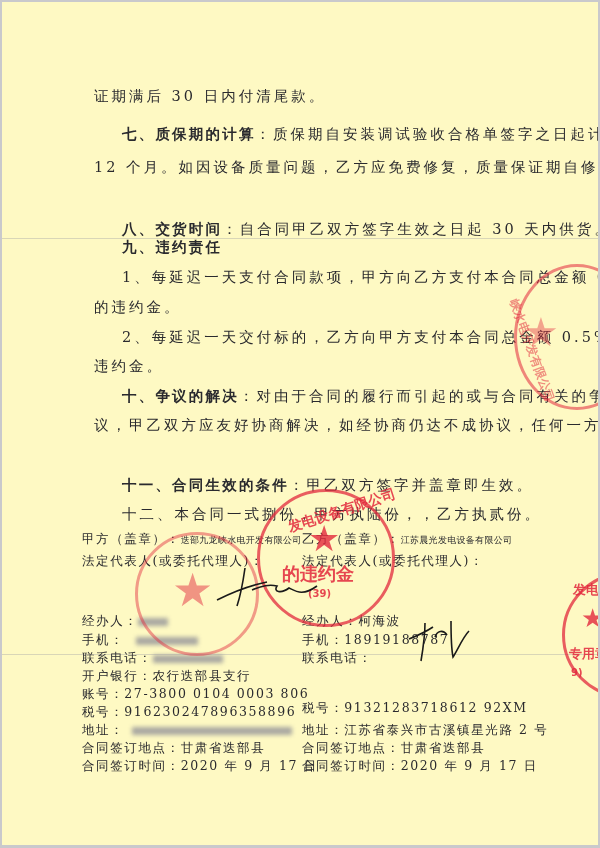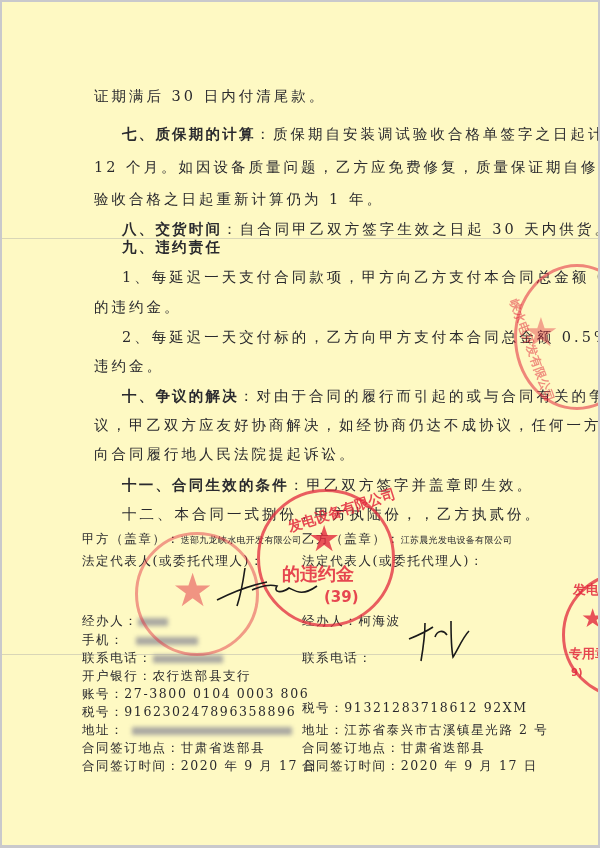--- a/index.html
+++ b/index.html
@@ -25,66 +25,65 @@
 
 <div class="page">
 
   <div class="hline" style="top:236px"></div>
   <div class="hline" style="top:652px"></div>
 
   <div class="line" style="top:85px">证期满后 30 日内付清尾款。</div>
 
   <div class="line ind" style="top:123px"><span class="b">七、质保期的计算</span><span>：质保期自安装调试验收合格单签字之日起计</span></div>
   <div class="line" style="top:156px">12 个月。如因设备质量问题，乙方应免费修复，质量保证期自修复</div>
-  <div class="line" style="top:188px">验收合格之日起重新计算仍为 1 年。</div>
 
   <div class="line ind" style="top:218px"><span class="b">八、交货时间</span><span>：自合同甲乙双方签字生效之日起 30 天内供货。</span></div>
 
   <div class="line ind b" style="top:236px">九、违约责任</div>
   <div class="line ind" style="top:266px">1、每延迟一天支付合同款项，甲方向乙方支付本合同总金额 0.5%</div>
   <div class="line" style="top:296px">的违约金。</div>
   <div class="line ind" style="top:326px">2、每延迟一天交付标的，乙方向甲方支付本合同总金额 0.5%的</div>
   <div class="line" style="top:355px">违约金。</div>
 
   <div class="line ind" style="top:385px"><span class="b">十、争议的解决</span><span>：对由于合同的履行而引起的或与合同有关的争</span></div>
   <div class="line" style="top:414px">议，甲乙双方应友好协商解决，如经协商仍达不成协议，任何一方可</div>
-  <div class="line" style="top:443px">向合同履行地人民法院提起诉讼。</div>
 
   <div class="line ind" style="top:474px"><span class="b">十一、合同生效的条件</span><span>：甲乙双方签字并盖章即生效。</span></div>
   <div class="line ind" style="top:503px">十二、本合同一式捌份，甲方执陆份，，乙方执贰份。</div>
 
   <div class="sig" style="left:80px;top:529px"><span>甲方（盖章）：</span><span class="small">迭部九龙峡水电开发有限公司</span></div>
   <div class="sig" style="left:80px;top:551px">法定代表人(或委托代理人)：</div>
   <div class="sig" style="left:80px;top:611px"><span>经办人：</span><span class="blur" style="width:30px"></span></div>
   <div class="sig" style="left:80px;top:630px"><span>手机：</span><span class="blur" style="width:62px;margin-left:12px"></span></div>
   <div class="sig" style="left:80px;top:648px"><span>联系电话：</span><span class="blur" style="width:70px"></span></div>
   <div class="sig" style="left:80px;top:666px"><span>开户银行：</span><span>农行迭部县支行</span></div>
   <div class="sig" style="left:80px;top:684px"><span>账号：</span><span>27-3800 0104 0003 806</span></div>
   <div class="sig" style="left:80px;top:702px"><span>税号：</span><span>916230247896358896</span></div>
   <div class="sig" style="left:80px;top:720px"><span>地址：</span><span class="blur" style="width:160px;margin-left:8px"></span></div>
   <div class="sig" style="left:80px;top:738px"><span>合同签订地点：</span><span>甘肃省迭部县</span></div>
   <div class="sig" style="left:80px;top:756px"><span>合同签订时间：</span><span>2020 年 9 月 17 日</span></div>
 
   <div class="sig" style="left:300px;top:529px"><span>乙方（盖章）：</span><span class="small">江苏晨光发电设备有限公司</span></div>
   <div class="sig" style="left:300px;top:551px">法定代表人(或委托代理人)：</div>
   <div class="sig" style="left:300px;top:611px"><span>经办人：</span><span>柯海波</span></div>
+  <div class="sig" style="left:300px;top:630px"><span>手机：</span><span>18919188787</span></div>
   <div class="sig" style="left:300px;top:648px"><span>联系电话：</span><span></span></div>
   <div class="sig" style="left:300px;top:698px"><span>税号：</span><span>91321283718612 92XM</span></div>
   <div class="sig" style="left:300px;top:720px"><span>地址：</span><span>江苏省泰兴市古溪镇星光路 2 号</span></div>
   <div class="sig" style="left:300px;top:738px"><span>合同签订地点：</span><span>甘肃省迭部县</span></div>
   <div class="sig" style="left:300px;top:756px"><span>合同签订时间：</span><span>2020 年 9 月 17 日</span></div>
 
   <div class="stamp" style="left:133px;top:530px;width:118px;height:118px;border-color:rgba(226,40,60,.45)">
     <div class="star" style="left:34px;top:28px;font-size:46px;opacity:.6">★</div>
   </div>
   <div class="stamp" style="left:255px;top:487px;width:132px;height:132px">
     <div class="stamptext" style="left:26px;top:10px;font-size:14px;transform:rotate(-18deg)">发电设备有限公司</div>
     <div class="star" style="left:48px;top:26px;font-size:36px">★</div>
     <div class="stamptext" style="left:22px;top:70px;font-size:18px">的违约金</div>
-    <div class="stamptext" style="left:64px;top:96px;font-size:15px">(39)</div>
+    <div class="stamptext" style="left:48px;top:96px;font-size:10px">(39)</div>
   </div>
   <div class="stamp" style="left:512px;top:262px;width:120px;height:140px;border-color:rgba(226,40,60,.55)">
     <div class="stamptext" style="left:4px;top:30px;font-size:12px;transform:rotate(70deg);transform-origin:left top;opacity:.6">峡水电开发有限公司</div>
     <div class="star" style="left:6px;top:42px;font-size:40px;opacity:.5">★</div>
   </div>
   <div class="stamp" style="left:560px;top:570px;width:120px;height:120px">
     <div class="stamptext" style="left:8px;top:6px;font-size:13px">发电设备</div>
     <div class="star" style="left:16px;top:28px;font-size:26px">★</div>
     <div class="stamptext" style="left:4px;top:70px;font-size:13px">专用章</div>
     <div class="stamptext" style="left:6px;top:92px;font-size:10px">9)</div>

